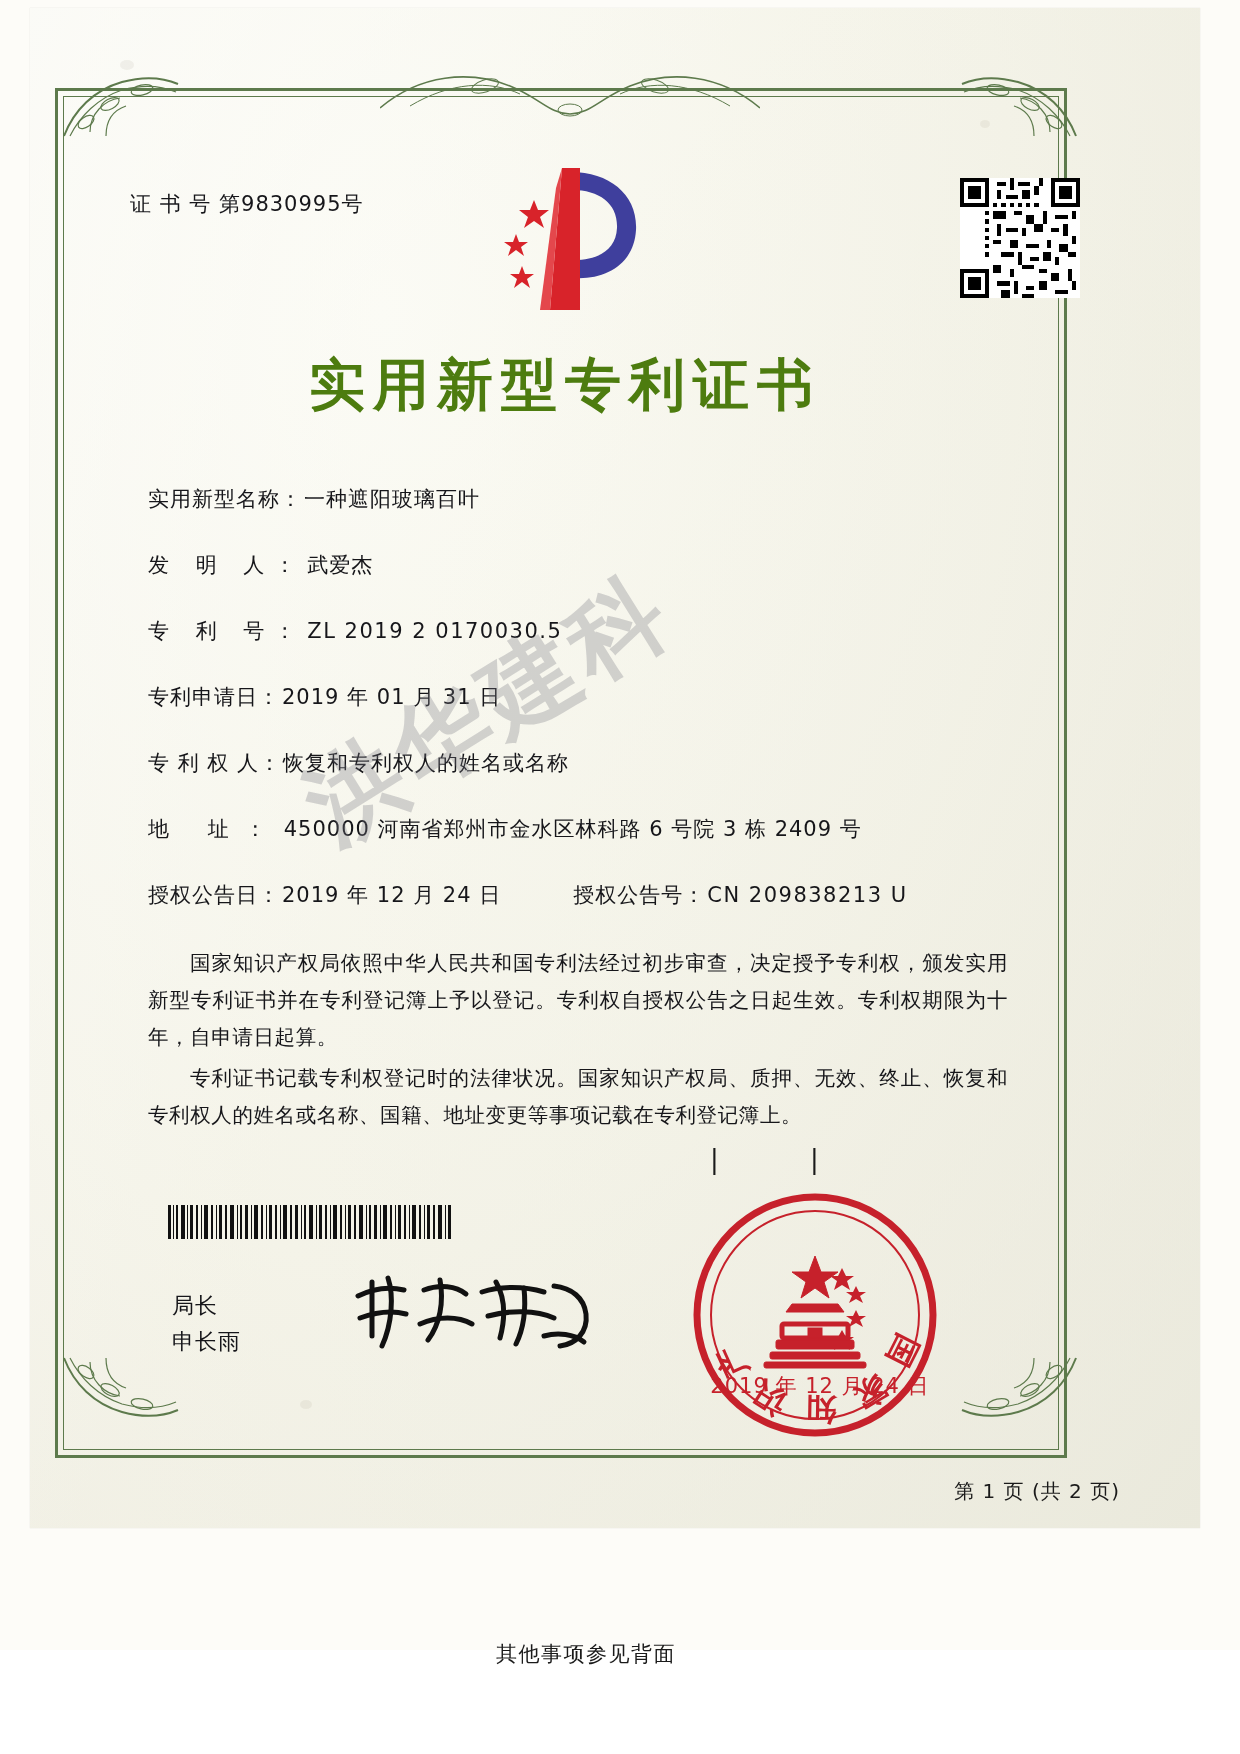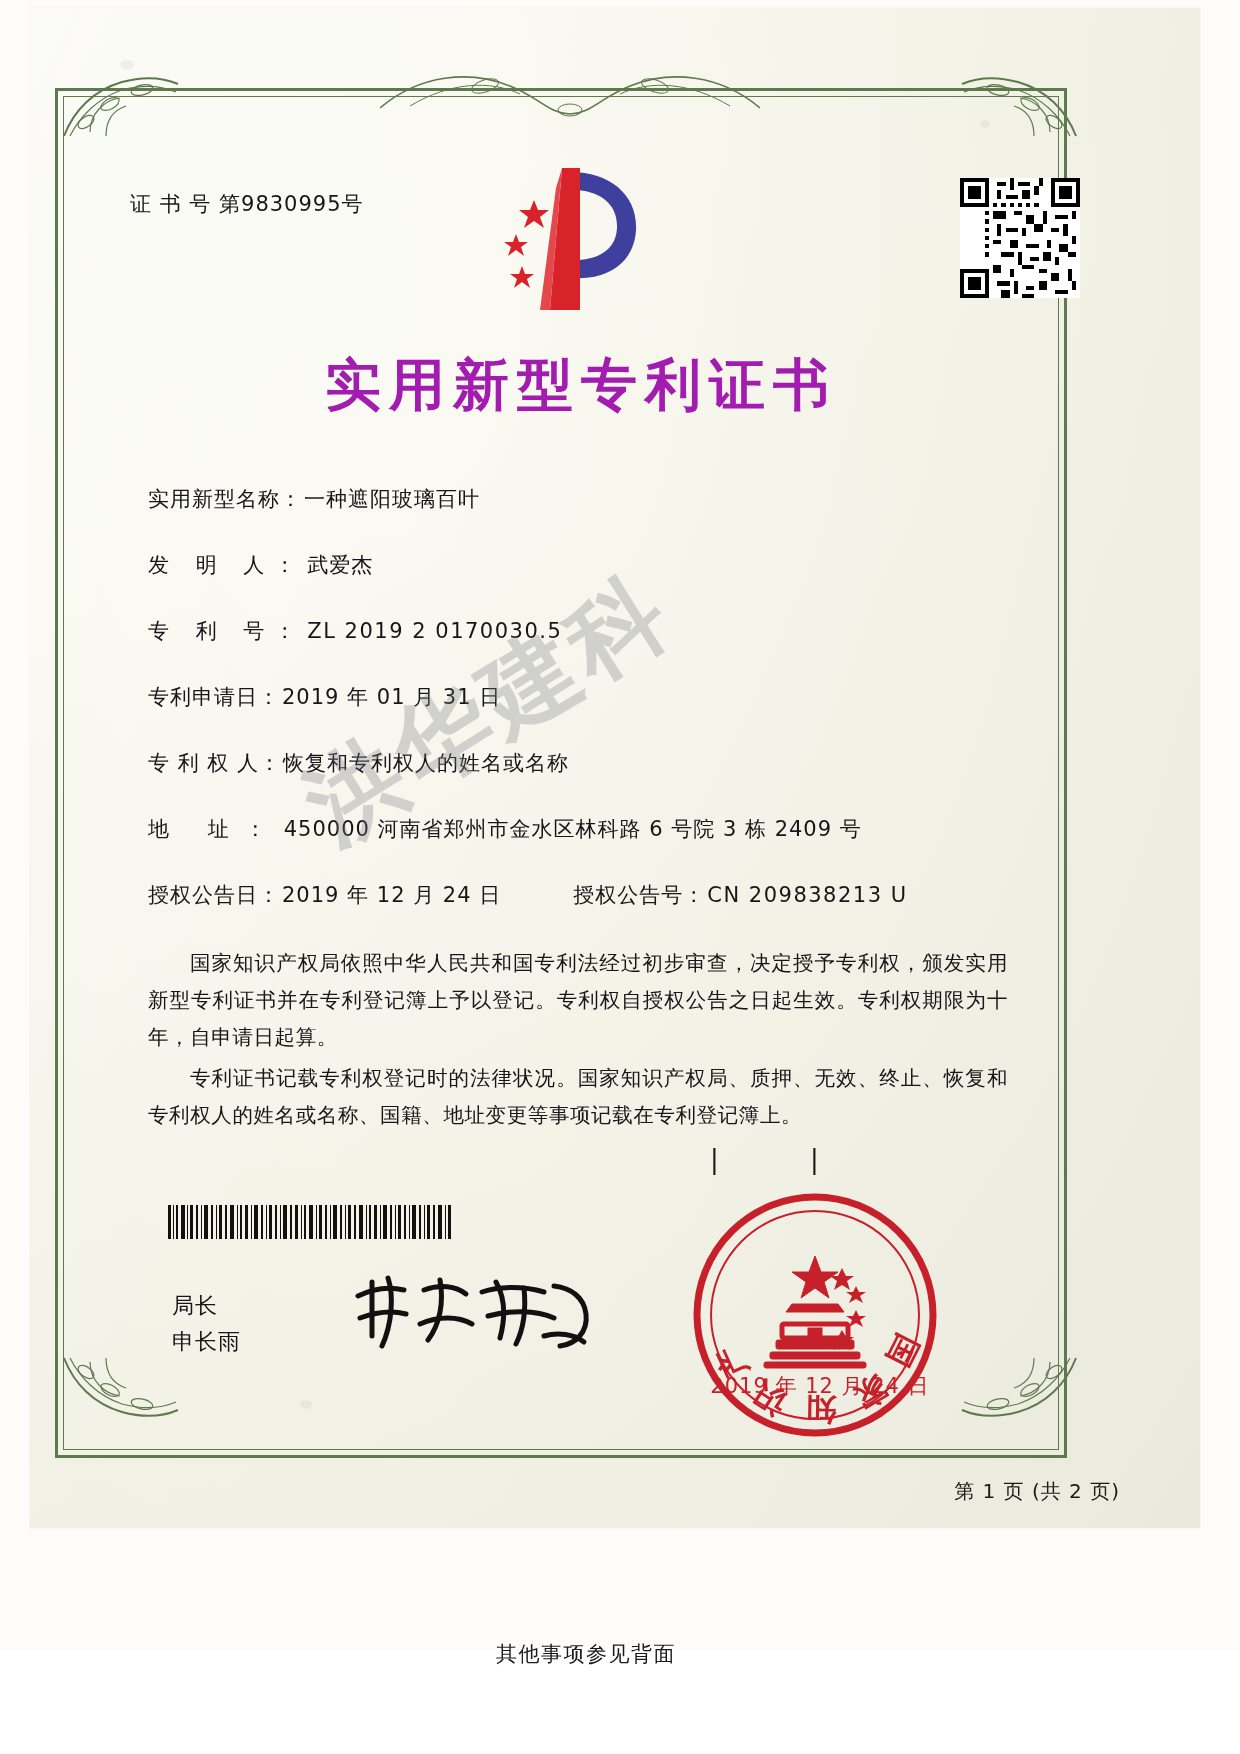--- a/index.html
+++ b/index.html
@@ -107,28 +107,28 @@
     top: 178px;
     width: 120px;
     height: 120px;
     background: #fff;
   }
   .qr svg { display: block; }
 
   
   .title {
     position: absolute;
-    left: 16px;
+    left: 0;
     top: 348px;
     width: 1130px;
     text-align: center;
     font-size: 56px;
     font-weight: bold;
     letter-spacing: 8px;
-    color: #a21caf;
+    color: #4d7c0f;
     font-family: "DejaVu Sans", "Liberation Sans", sans-serif;
   }
 
   
   .fields {
     position: absolute;
     left: 148px;
     top: 485px;
     width: 860px;
     font-size: 21px;

